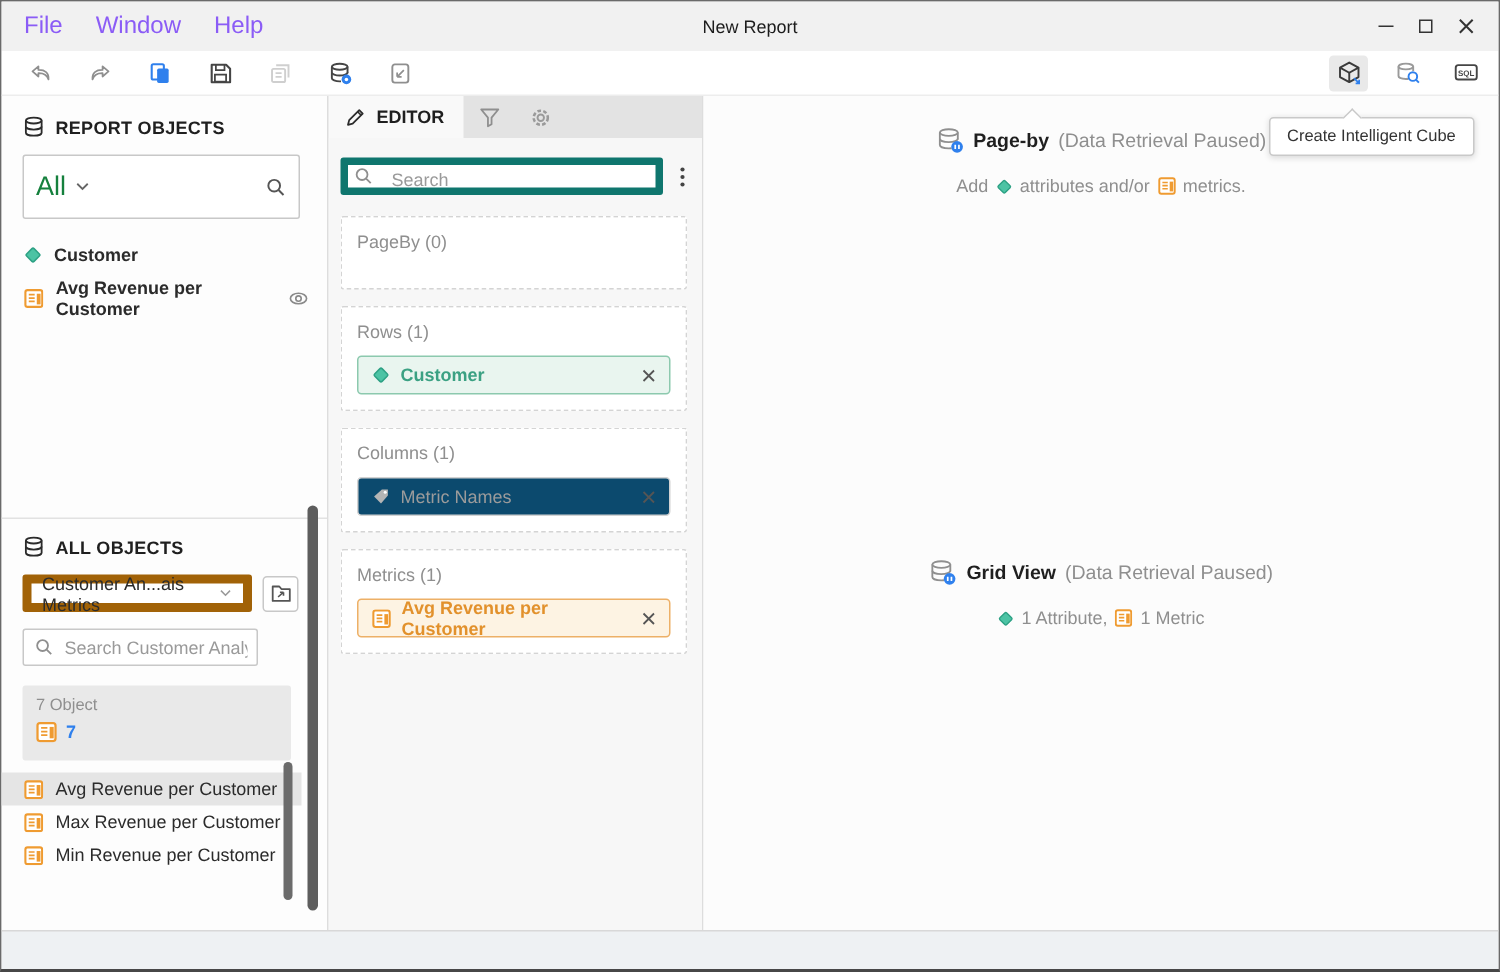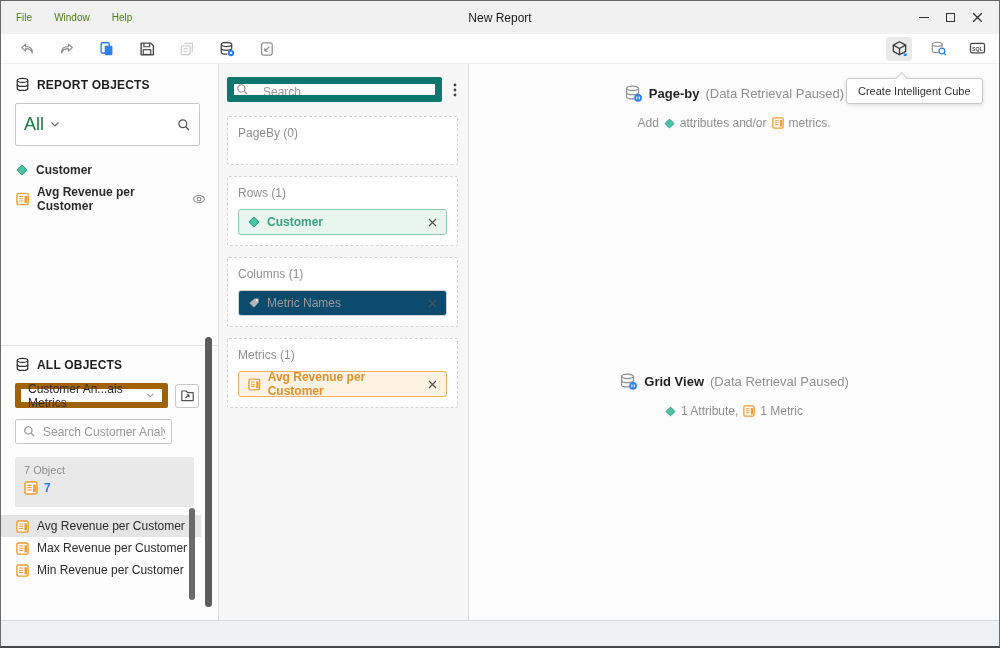--- a/index.html
+++ b/index.html
@@ -6,21 +6,21 @@
   html,body { background:#888; }
   body { font-family:"Liberation Sans","DejaVu Sans",sans-serif; }
   .window{
     position:relative; width:1000px; height:648px; background:#fff;
     border:1px solid #6a6a6a; border-bottom:2px solid #474747;
     display:flex; flex-direction:column; overflow:hidden;
   }
   
   .titlebar{ height:33px; background:#f1f1f1; display:flex; align-items:center; position:relative; flex:0 0 33px; }
   .menus{ display:flex; padding-left:7px; }
-  .menu{ font-size:10px; color:#4d7c0f; padding:0 11px; line-height:33px; cursor:default; }
+  .menu{ font-size:16px; color:#8b5cf6; padding:0 11px; line-height:33px; cursor:default; }
   .menu:first-child{ padding-left:8px; }
   .win-title{ position:absolute; left:0; right:0; text-align:center; font-size:12px; color:#1c1c1c; pointer-events:none; }
   .win-controls{ margin-left:auto; display:flex; padding-right:8px; }
   .win-btn{ width:27px; height:22px; display:flex; align-items:center; justify-content:center; color:#333; }
   .glyph-min{ width:10px; height:0; border-bottom:1px solid #333; }
   .glyph-max{ width:9px; height:9px; border:1px solid #333; }
   
   .toolbar{ height:30px; background:#fff; display:flex; align-items:center; border-bottom:1px solid #ededed; flex:0 0 30px; }
   .tb-left{ display:flex; padding-left:13px; gap:14px; }
   .tb-right{ margin-left:auto; display:flex; padding-right:9px; gap:13px; }
@@ -65,21 +65,21 @@
   .thumb-inner{ left:188px; top:444px; width:6px; height:92px; background:#6b6b6b; }
   
   .editor{ width:250px; background:#f7f7f7; border-right:1px solid #ddd; display:flex; flex-direction:column; }
   .tabstrip{ height:28px; background:#e3e3e3; display:flex; flex:0 0 28px; }
   .tab-active{ width:90px; background:#f9f9f9; display:flex; align-items:center; gap:7px; padding-left:11px; }
   .tab-active span{ font-size:12px; font-weight:bold; color:#1f1f1f; }
   .tab-icon{ width:34px; display:flex; align-items:center; justify-content:center; }
   .ed-search-row{ display:flex; align-items:center; margin:13px 6px 0 8px; gap:5px; }
   .ed-search{ position:relative; flex:1; }
   .ed-search svg{ position:absolute; left:9px; top:6px; }
-  .ed-search input{ width:100%; height:25px; border:7px solid #0f766e; border-radius:2px; padding:5px 6px 0 29px;
+  .ed-search input{ width:100%; height:25px; border:5px solid #0f766e; border-radius:2px; padding:5px 6px 0 29px;
                     font-size:12px; color:#444; font-family:inherit; outline:none; background:#fff; }
   .ed-search input::placeholder{ color:#9a9a9a; }
   .kebab{ width:15px; height:24px; display:flex; align-items:center; justify-content:center; }
   .zones{ padding:14px 10px 0 8px; }
   .zone{ background:#fff; border:1px dashed #d4d4d4; border-radius:2px; padding:9px 10px 10px; margin-bottom:11px; }
   .zone-label{ font-size:12px; color:#8f8f8f; }
   .zone-pageby{ padding-bottom:24px; }
   .chip{ margin-top:9px; height:26px; border-radius:3px; display:flex; align-items:center; gap:7px; padding:0 9px; font-size:12px; }
   .chip-attr{ background:#e9f5ef; border:1px solid #8cc9ae; color:#3ba183; font-weight:bold; }
   .chip-ph{ background:#0c4a6e; border:1px solid #d2d2d2; color:#9b9b9b; }
@@ -398,20 +398,38 @@
             <span class="obj-label">Min Revenue per Customer</span>
           </div>
         </div>
       </div>
 
       <div class="scroll-thumb thumb-outer"></div>
       <div class="scroll-thumb thumb-inner"></div>
     </div>
 
     <div class="editor">
+      <div class="tabstrip">
+        <div class="tab-active">
+          <svg width="14" height="14" viewBox="0 0 14 14">
+              <use href="#i-pencil"></use>
+            </svg>
+          <span>EDITOR</span>
+        </div>
+        <div class="tab-icon">
+          <svg width="15" height="15" viewBox="0 0 15 15">
+              <use href="#i-funnel"></use>
+            </svg>
+        </div>
+        <div class="tab-icon">
+          <svg width="15" height="15" viewBox="0 0 14 14">
+              <use href="#i-gear"></use>
+            </svg>
+        </div>
+      </div>
 
       <div class="ed-search-row">
         <div class="ed-search">
           <svg width="13" height="13" viewBox="0 0 14 14" style="color:#8f8f8f">
               <use href="#i-mag"></use>
             </svg>
           <input type="text" placeholder="Search" style="">
         </div>
         <div class="kebab">
           <svg width="4" height="14" viewBox="0 0 4 14">

